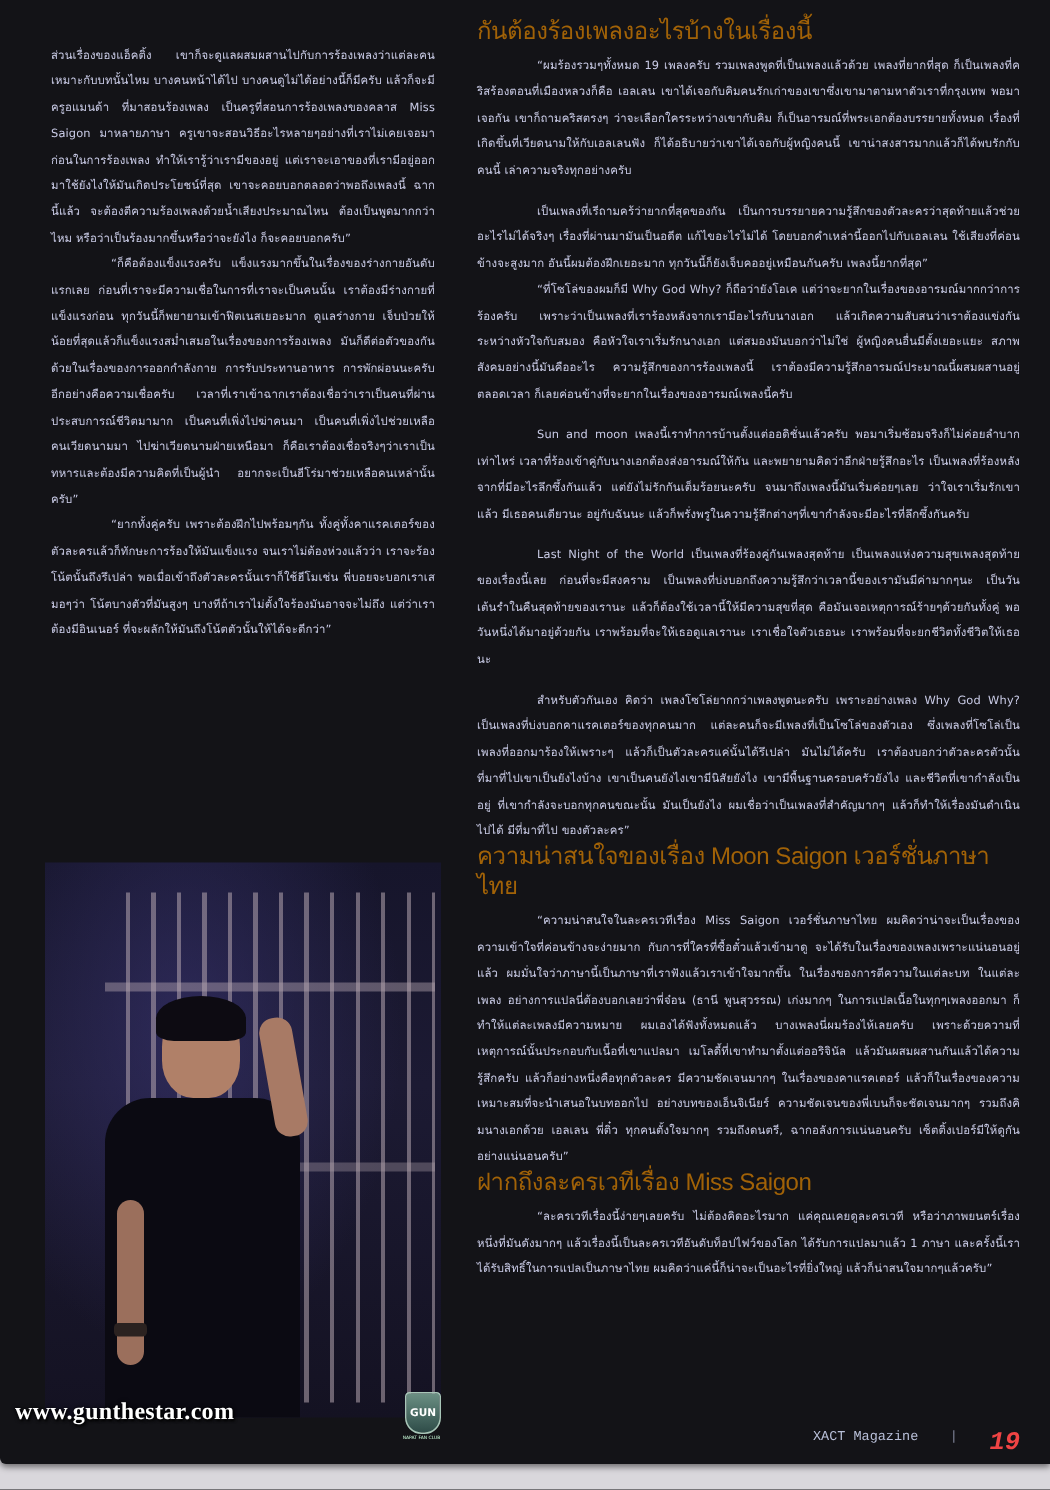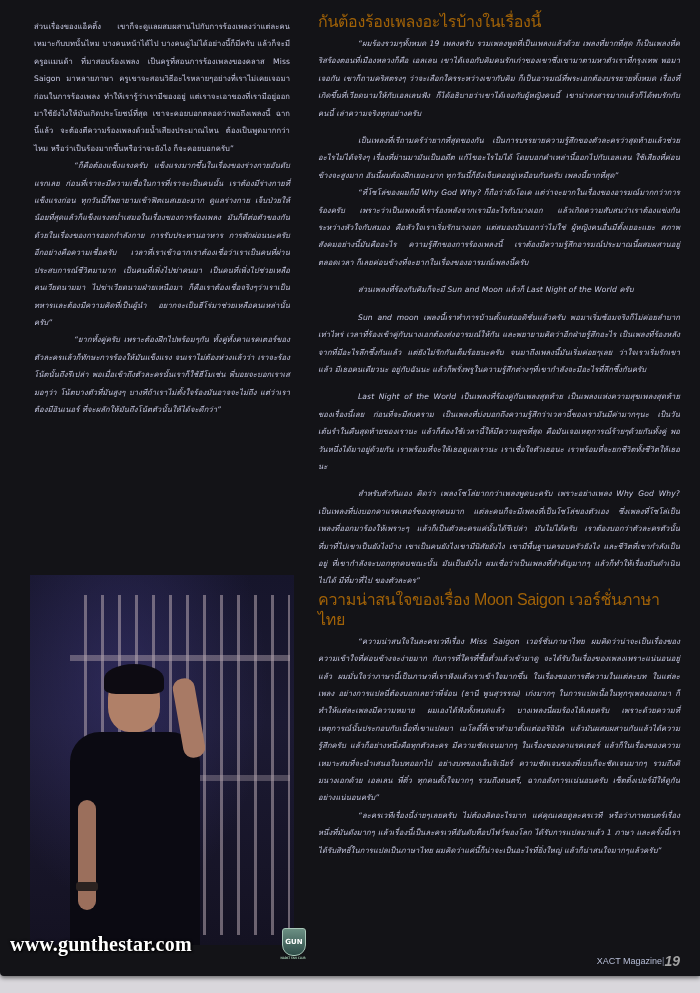--- a/index.html
+++ b/index.html
@@ -10,34 +10,34 @@
     position: relative;
   }
   .page {
     position: absolute; left: 0; top: 0; width: 700px; height: 976px;
     background: #131317;
     border-bottom-left-radius: 4px;
     box-shadow: 0 2px 4px rgba(0,0,0,0.5);
     overflow: hidden;
   }
   .col-left {
-    position: absolute; left: 34px; top: 18px; width: 256px;
+    position: absolute; left: 34px; top: 28px; width: 256px;
   }
   .col-right {
     position: absolute; left: 318px; top: 12px; width: 362px;
   }
   .para {
     color: #c9cbe6;
     font-size: 7.6px;
     line-height: 17.4px;
     margin: 0;
     text-align: justify;
     letter-spacing: 0.1px;
   }
-  .para.indent { text-indent: 40px; font-style: italic; }
+  .para.indent { text-indent: 40px; }
   .para.gap { margin-top: 10px; }
   .heading {
     color: #a16207;
     font-family: "Liberation Sans", sans-serif;
     font-size: 17px;
     line-height: 22px;
     margin: 2px 0 2px 0;
     letter-spacing: -0.3px;
     font-weight: normal;
   }
@@ -89,45 +89,45 @@
   }
   .watch {
     position: absolute; left: 16px; top: 212px; width: 22px; height: 9px;
     background: #2b2220; border-radius: 3px;
   }
   .website {
     position: absolute; left: 10px; top: 933px;
     color: #ffffff;
     font-family: "Liberation Serif", serif;
     font-weight: bold;
-    font-size: 20px;
+    font-size: 16px;
     letter-spacing: 0.2px;
     text-shadow: 0 0 3px #000, 1px 1px 2px #000;
   }
   .logo {
-    position: absolute; left: 280px; top: 928px; width: 26px; height: 36px;
+    position: absolute; left: 268px; top: 928px; width: 26px; height: 36px;
   }
   .logo .shield {
     position: absolute; left: 2px; top: 0; width: 22px; height: 26px;
     background: linear-gradient(180deg, #6b8f83, #2e4c48);
     border: 1px solid #a8c6b8;
     border-radius: 3px 3px 11px 11px;
     color: #fff; font-size: 7px; font-weight: bold; text-align: center; line-height: 26px;
     font-family: "DejaVu Sans", sans-serif;
   }
   .logo .caption {
     position: absolute; left: -4px; top: 28px; width: 34px; font-size: 3px; color: #cfd; text-align: center;
   }
   .footer {
     position: absolute; right: 20px; top: 953px;
-    color: #b8bfd8; font-family: Liberation Sans, sans-serif; font-size: 9px;
-    display: flex; align-items: center; gap: 0;
+    color: #b8bfd8; font-family: Liberation Mono, monospace; font-size: 9px;
+    display: flex; gap: 21px;
   }
   .footer .sep { color: #7f8499; }
-  .footer .num { color: #a3a3a3; font-weight: bold; font-style: italic; font-size: 14px; }
+  .footer .num { color: #ef4444; font-weight: bold; font-style: italic; font-size: 17px; }
 </style>
 </head>
 <body>
 
 <div class="page">
 
   <div class="col-left">
     <p class="para">ส่วนเรื่องของแอ็คติ้ง เขาก็จะดูแลผสมผสานไปกับการร้องเพลงว่าแต่ละคนเหมาะกับบทนั้นไหม บางคนหน้าได้ไป บางคนดูไม่ได้อย่างนี้ก็มีครับ แล้วก็จะมีครูอแมนด้า ที่มาสอนร้องเพลง เป็นครูที่สอนการร้องเพลงของคลาส Miss Saigon มาหลายภาษา ครูเขาจะสอนวิธีอะไรหลายๆอย่างที่เราไม่เคยเจอมาก่อนในการร้องเพลง ทำให้เรารู้ว่าเรามีของอยู่ แต่เราจะเอาของที่เรามีอยู่ออกมาใช้ยังไงให้มันเกิดประโยชน์ที่สุด เขาจะคอยบอกตลอดว่าพอถึงเพลงนี้ ฉากนี้แล้ว จะต้องตีความร้องเพลงด้วยน้ำเสียงประมาณไหน ต้องเป็นพูดมากกว่าไหม หรือว่าเป็นร้องมากขึ้นหรือว่าจะยังไง ก็จะคอยบอกครับ”</p>
 
     <p class="para indent">“ก็คือต้องแข็งแรงครับ แข็งแรงมากขึ้นในเรื่องของร่างกายอันดับแรกเลย ก่อนที่เราจะมีความเชื่อในการที่เราจะเป็นคนนั้น เราต้องมีร่างกายที่แข็งแรงก่อน ทุกวันนี้ก็พยายามเข้าฟิตเนสเยอะมาก ดูแลร่างกาย เจ็บป่วยให้น้อยที่สุดแล้วก็แข็งแรงสม่ำเสมอในเรื่องของการร้องเพลง มันก็ดีต่อตัวของกันด้วยในเรื่องของการออกกำลังกาย การรับประทานอาหาร การพักผ่อนนะครับ อีกอย่างคือความเชื่อครับ เวลาที่เราเข้าฉากเราต้องเชื่อว่าเราเป็นคนที่ผ่านประสบการณ์ชีวิตมามาก เป็นคนที่เพิ่งไปฆ่าคนมา เป็นคนที่เพิ่งไปช่วยเหลือคนเวียดนามมา ไปฆ่าเวียดนามฝ่ายเหนือมา ก็คือเราต้องเชื่อจริงๆว่าเราเป็นทหารและต้องมีความคิดที่เป็นผู้นำ อยากจะเป็นฮีโร่มาช่วยเหลือคนเหล่านั้นครับ”</p>
@@ -153,28 +153,28 @@
     <div class="shield">GUN</div>
     <div class="caption">NAPAT FAN CLUB</div>
   </div>
 
   <div class="col-right">
     <h2 class="heading">กันต้องร้องเพลงอะไรบ้างในเรื่องนี้</h2>
     <p class="para indent">“ผมร้องรวมๆทั้งหมด 19 เพลงครับ รวมเพลงพูดที่เป็นเพลงแล้วด้วย เพลงที่ยากที่สุด ก็เป็นเพลงที่คริสร้องตอนที่เมืองหลวงก็คือ เอลเลน เขาได้เจอกับคิมคนรักเก่าของเขาซึ่งเขามาตามหาตัวเราที่กรุงเทพ พอมาเจอกัน เขาก็ถามคริสตรงๆ ว่าจะเลือกใครระหว่างเขากับคิม ก็เป็นอารมณ์ที่พระเอกต้องบรรยายทั้งหมด เรื่องที่เกิดขึ้นที่เวียดนามให้กับเอลเลนฟัง ก็ได้อธิบายว่าเขาได้เจอกับผู้หญิงคนนี้ เขาน่าสงสารมากแล้วก็ได้พบรักกับคนนี้ เล่าความจริงทุกอย่างครับ</p>
     <p class="para indent gap">เป็นเพลงที่เรีถามคร้ว่ายากที่สุดของกัน เป็นการบรรยายความรู้สึกของตัวละครว่าสุดท้ายแล้วช่วยอะไรไม่ได้จริงๆ เรื่องที่ผ่านมามันเป็นอดีต แก้ไขอะไรไม่ได้ โดยบอกคำเหล่านี้ออกไปกับเอลเลน ใช้เสียงที่ค่อนข้างจะสูงมาก อันนี้ผมต้องฝึกเยอะมาก ทุกวันนี้ก็ยังเจ็บคออยู่เหมือนกันครับ เพลงนี้ยากที่สุด”</p>
 
     <p class="para indent">“ที่โซโล่ของผมก็มี Why God Why? ก็ถือว่ายังโอเค แต่ว่าจะยากในเรื่องของอารมณ์มากกว่าการร้องครับ เพราะว่าเป็นเพลงที่เราร้องหลังจากเรามีอะไรกับนางเอก แล้วเกิดความสับสนว่าเราต้องแข่งกันระหว่างหัวใจกับสมอง คือหัวใจเราเริ่มรักนางเอก แต่สมองมันบอกว่าไม่ใช่ ผู้หญิงคนอื่นมีตั้งเยอะแยะ สภาพสังคมอย่างนี้มันคืออะไร ความรู้สึกของการร้องเพลงนี้ เราต้องมีความรู้สึกอารมณ์ประมาณนี้ผสมผสานอยู่ตลอดเวลา ก็เลยค่อนข้างที่จะยากในเรื่องของอารมณ์เพลงนี้ครับ</p>
-    <p class="para indent gap">ส่วนเพลงที่ร้องกับคิมก็จะมี Sun and Moon แล้วก็ Last Night of the World ครับ</p>
     <p class="para indent gap">Sun and moon เพลงนี้เราทำการบ้านตั้งแต่ออดิชั่นแล้วครับ พอมาเริ่มซ้อมจริงก็ไม่ค่อยลำบากเท่าไหร่ เวลาที่ร้องเข้าคู่กับนางเอกต้องส่งอารมณ์ให้กัน และพยายามคิดว่าอีกฝ่ายรู้สึกอะไร เป็นเพลงที่ร้องหลังจากที่มีอะไรลึกซึ้งกันแล้ว แต่ยังไม่รักกันเต็มร้อยนะครับ จนมาถึงเพลงนี้มันเริ่มค่อยๆเลย ว่าใจเราเริ่มรักเขาแล้ว มีเธอคนเดียวนะ อยู่กับฉันนะ แล้วก็พรั่งพรูในความรู้สึกต่างๆที่เขากำลังจะมีอะไรที่ลึกซึ้งกันครับ</p>
     <p class="para indent gap">Last Night of the World เป็นเพลงที่ร้องคู่กันเพลงสุดท้าย เป็นเพลงแห่งความสุขเพลงสุดท้ายของเรื่องนี้เลย ก่อนที่จะมีสงคราม เป็นเพลงที่บ่งบอกถึงความรู้สึกว่าเวลานี้ของเรามันมีค่ามากๆนะ เป็นวันเต้นรำในคืนสุดท้ายของเรานะ แล้วก็ต้องใช้เวลานี้ให้มีความสุขที่สุด คือมันเจอเหตุการณ์ร้ายๆด้วยกันทั้งคู่ พอวันหนึ่งได้มาอยู่ด้วยกัน เราพร้อมที่จะให้เธอดูแลเรานะ เราเชื่อใจตัวเธอนะ เราพร้อมที่จะยกชีวิตทั้งชีวิตให้เธอนะ</p>
     <p class="para indent gap">สำหรับตัวกันเอง คิดว่า เพลงโซโล่ยากกว่าเพลงพูดนะครับ เพราะอย่างเพลง Why God Why? เป็นเพลงที่บ่งบอกคาแรคเตอร์ของทุกคนมาก แต่ละคนก็จะมีเพลงที่เป็นโซโล่ของตัวเอง ซึ่งเพลงที่โซโล่เป็นเพลงที่ออกมาร้องให้เพราะๆ แล้วก็เป็นตัวละครแค่นั้นได้รึเปล่า มันไม่ได้ครับ เราต้องบอกว่าตัวละครตัวนั้น ที่มาที่ไปเขาเป็นยังไงบ้าง เขาเป็นคนยังไงเขามีนิสัยยังไง เขามีพื้นฐานครอบครัวยังไง และชีวิตที่เขากำลังเป็นอยู่ ที่เขากำลังจะบอกทุกคนขณะนั้น มันเป็นยังไง ผมเชื่อว่าเป็นเพลงที่สำคัญมากๆ แล้วก็ทำให้เรื่องมันดำเนินไปได้ มีที่มาที่ไป ของตัวละคร”</p>
 
     <h2 class="heading">ความน่าสนใจของเรื่อง Moon Saigon เวอร์ชั่นภาษาไทย</h2>
     <p class="para indent">“ความน่าสนใจในละครเวทีเรื่อง Miss Saigon เวอร์ชั่นภาษาไทย ผมคิดว่าน่าจะเป็นเรื่องของความเข้าใจที่ค่อนข้างจะง่ายมาก กับการที่ใครที่ซื้อตั๋วแล้วเข้ามาดู จะได้รับในเรื่องของเพลงเพราะแน่นอนอยู่แล้ว ผมมั่นใจว่าภาษานี้เป็นภาษาที่เราฟังแล้วเราเข้าใจมากขึ้น ในเรื่องของการตีความในแต่ละบท ในแต่ละเพลง อย่างการแปลนี่ต้องบอกเลยว่าพี่จ๋อน (ธานี พูนสุวรรณ) เก่งมากๆ ในการแปลเนื้อในทุกๆเพลงออกมา ก็ทำให้แต่ละเพลงมีความหมาย ผมเองได้ฟังทั้งหมดแล้ว บางเพลงนี่ผมร้องไห้เลยครับ เพราะด้วยความที่เหตุการณ์นั้นประกอบกับเนื้อที่เขาแปลมา เมโลดี้ที่เขาทำมาตั้งแต่ออริจินัล แล้วมันผสมผสานกันแล้วได้ความรู้สึกครับ แล้วก็อย่างหนึ่งคือทุกตัวละคร มีความชัดเจนมากๆ ในเรื่องของคาแรคเตอร์ แล้วก็ในเรื่องของความเหมาะสมที่จะนำเสนอในบทออกไป อย่างบทของเอ็นจิเนียร์ ความชัดเจนของพี่เบนก็จะชัดเจนมากๆ รวมถึงคิมนางเอกด้วย เอลเลน พี่ติ๋ว ทุกคนตั้งใจมากๆ รวมถึงดนตรี, ฉากอลังการแน่นอนครับ เซ็ตติ้งเปอร์มีให้ดูกันอย่างแน่นอนครับ”</p>
 
+    <h2 class="heading">ฝากถึงละครเวทีเรื่อง Miss Saigon</h2>
     <p class="para indent">“ละครเวทีเรื่องนี้ง่ายๆเลยครับ ไม่ต้องคิดอะไรมาก แค่คุณเคยดูละครเวที หรือว่าภาพยนตร์เรื่องหนึ่งที่มันดังมากๆ แล้วเรื่องนี้เป็นละครเวทีอันดับท็อปไฟว์ของโลก ได้รับการแปลมาแล้ว 1 ภาษา และครั้งนี้เราได้รับสิทธิ์ในการแปลเป็นภาษาไทย ผมคิดว่าแค่นี้ก็น่าจะเป็นอะไรที่ยิ่งใหญ่ แล้วก็น่าสนใจมากๆแล้วครับ”</p>
   </div>
 
   <div class="footer">
     <span>XACT Magazine</span>
     <span class="sep">|</span>
     <span class="num">19</span>
   </div>
 </div>
 

